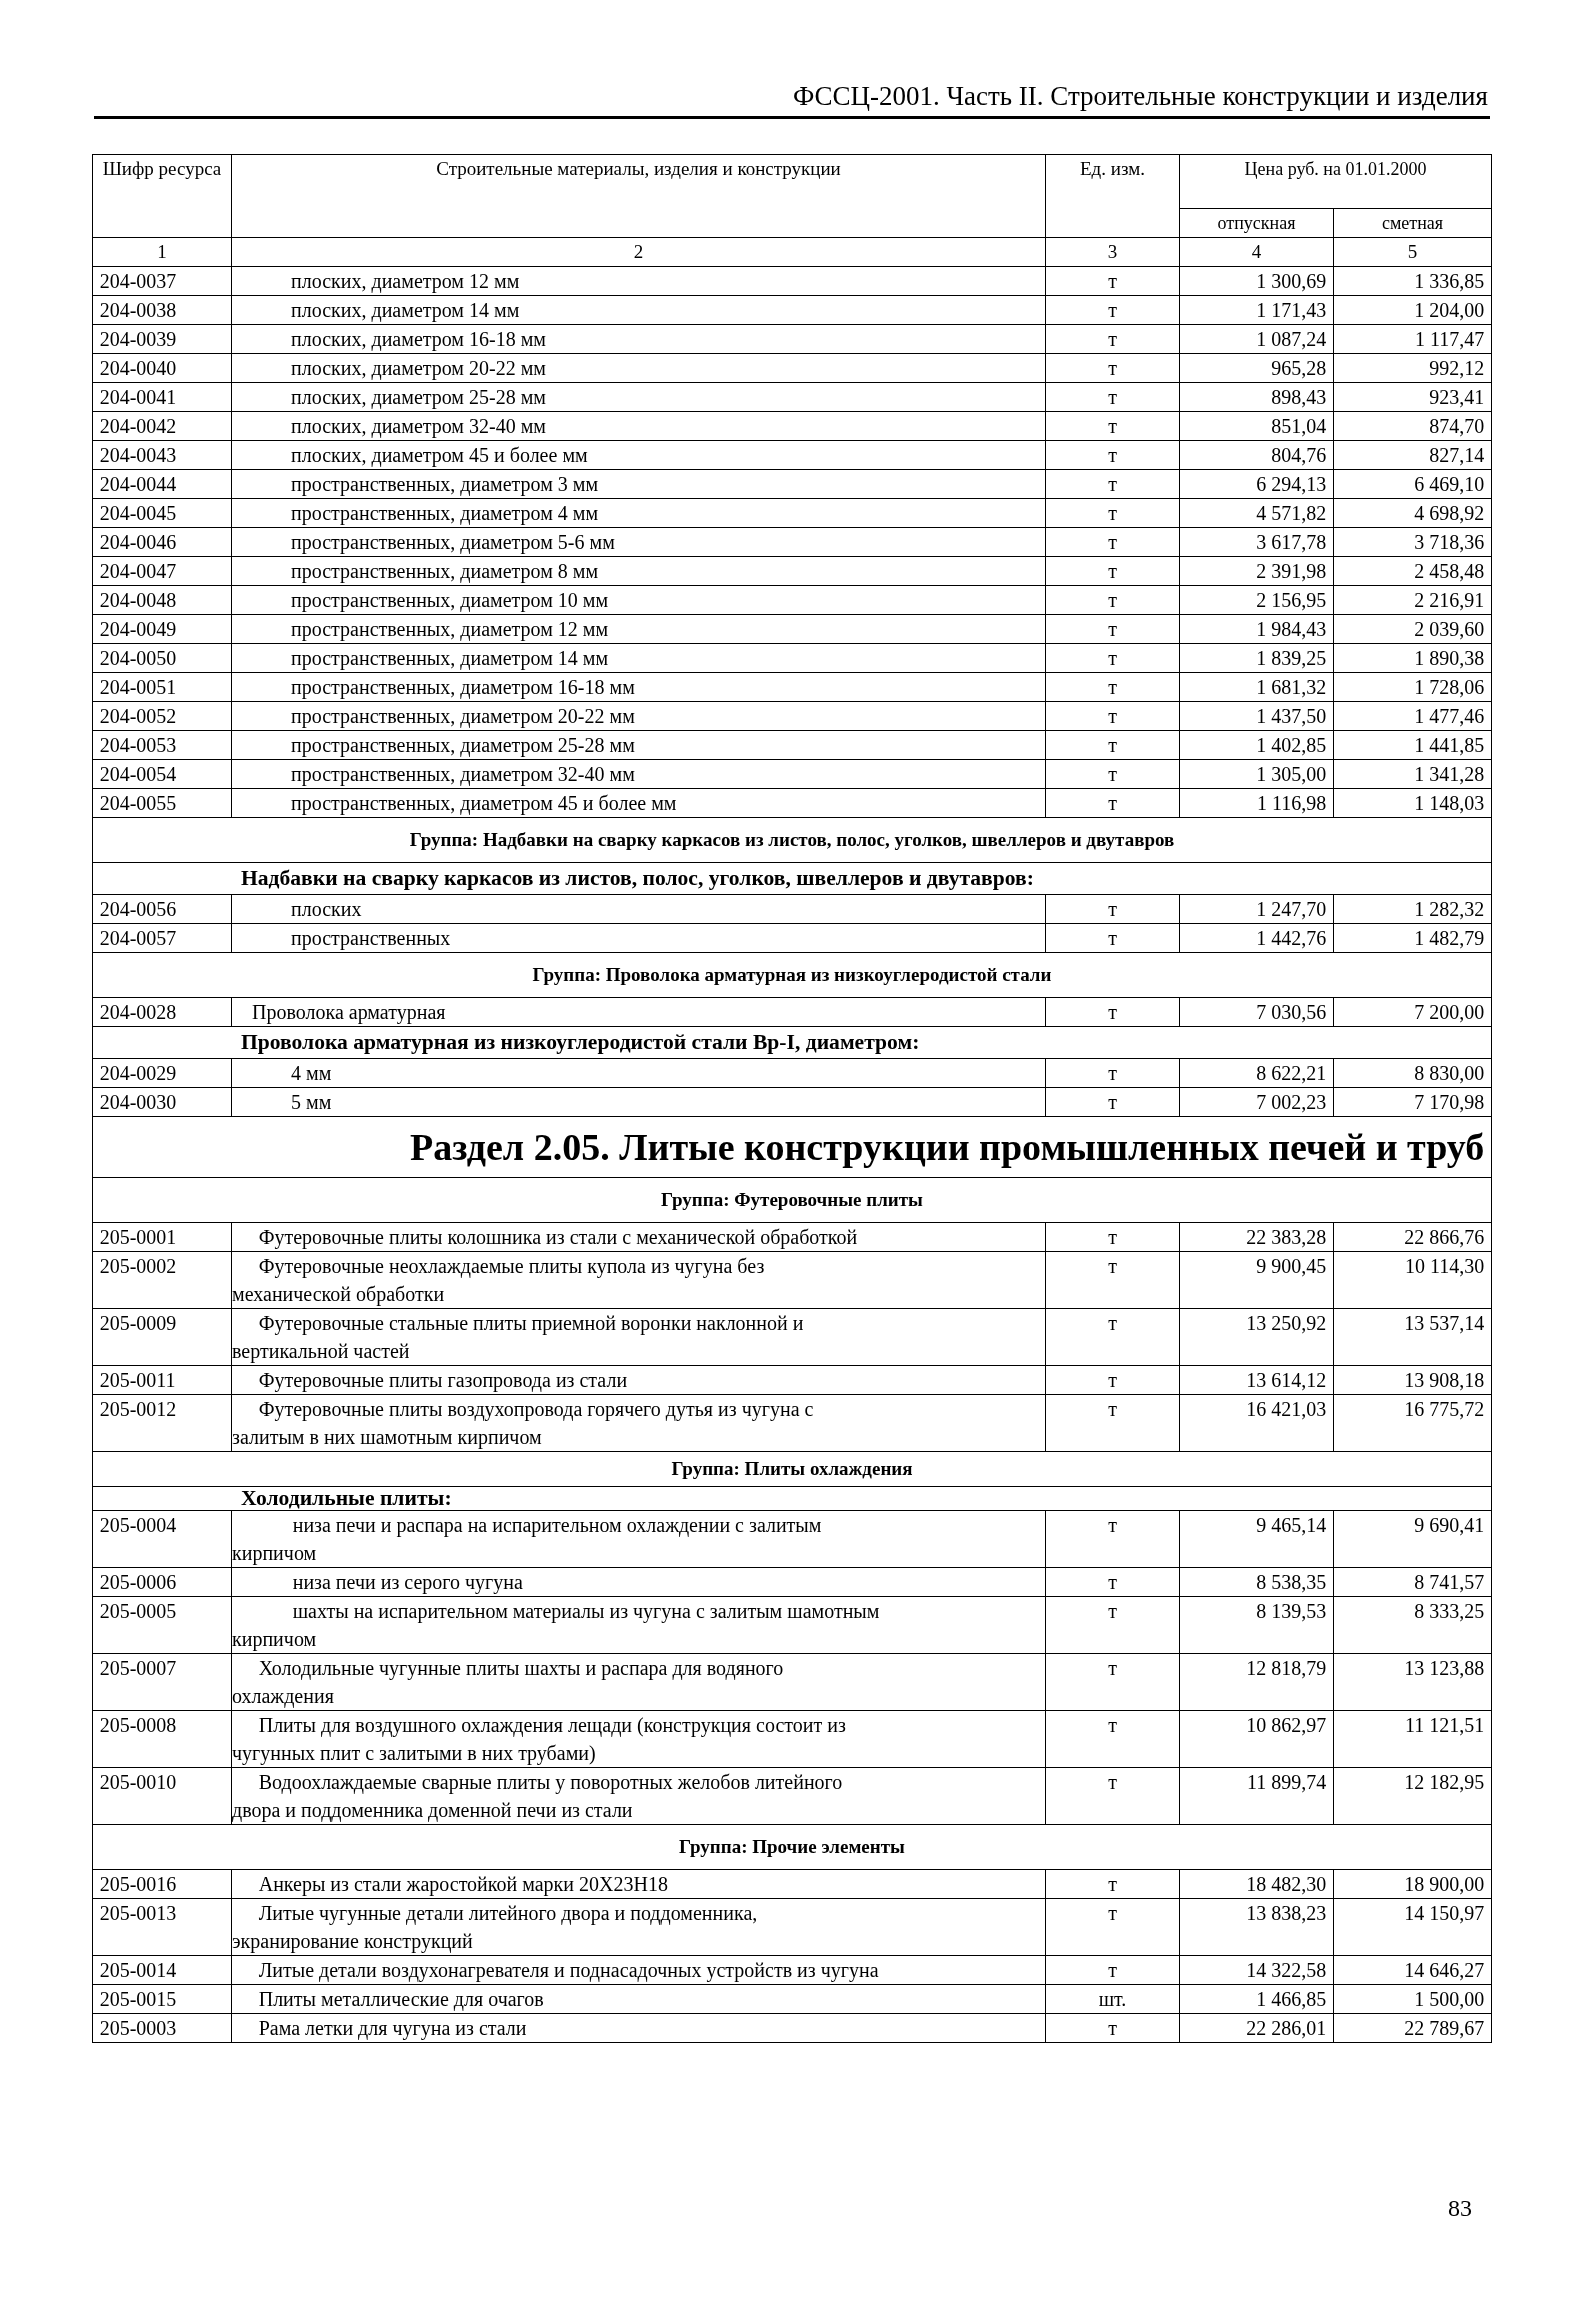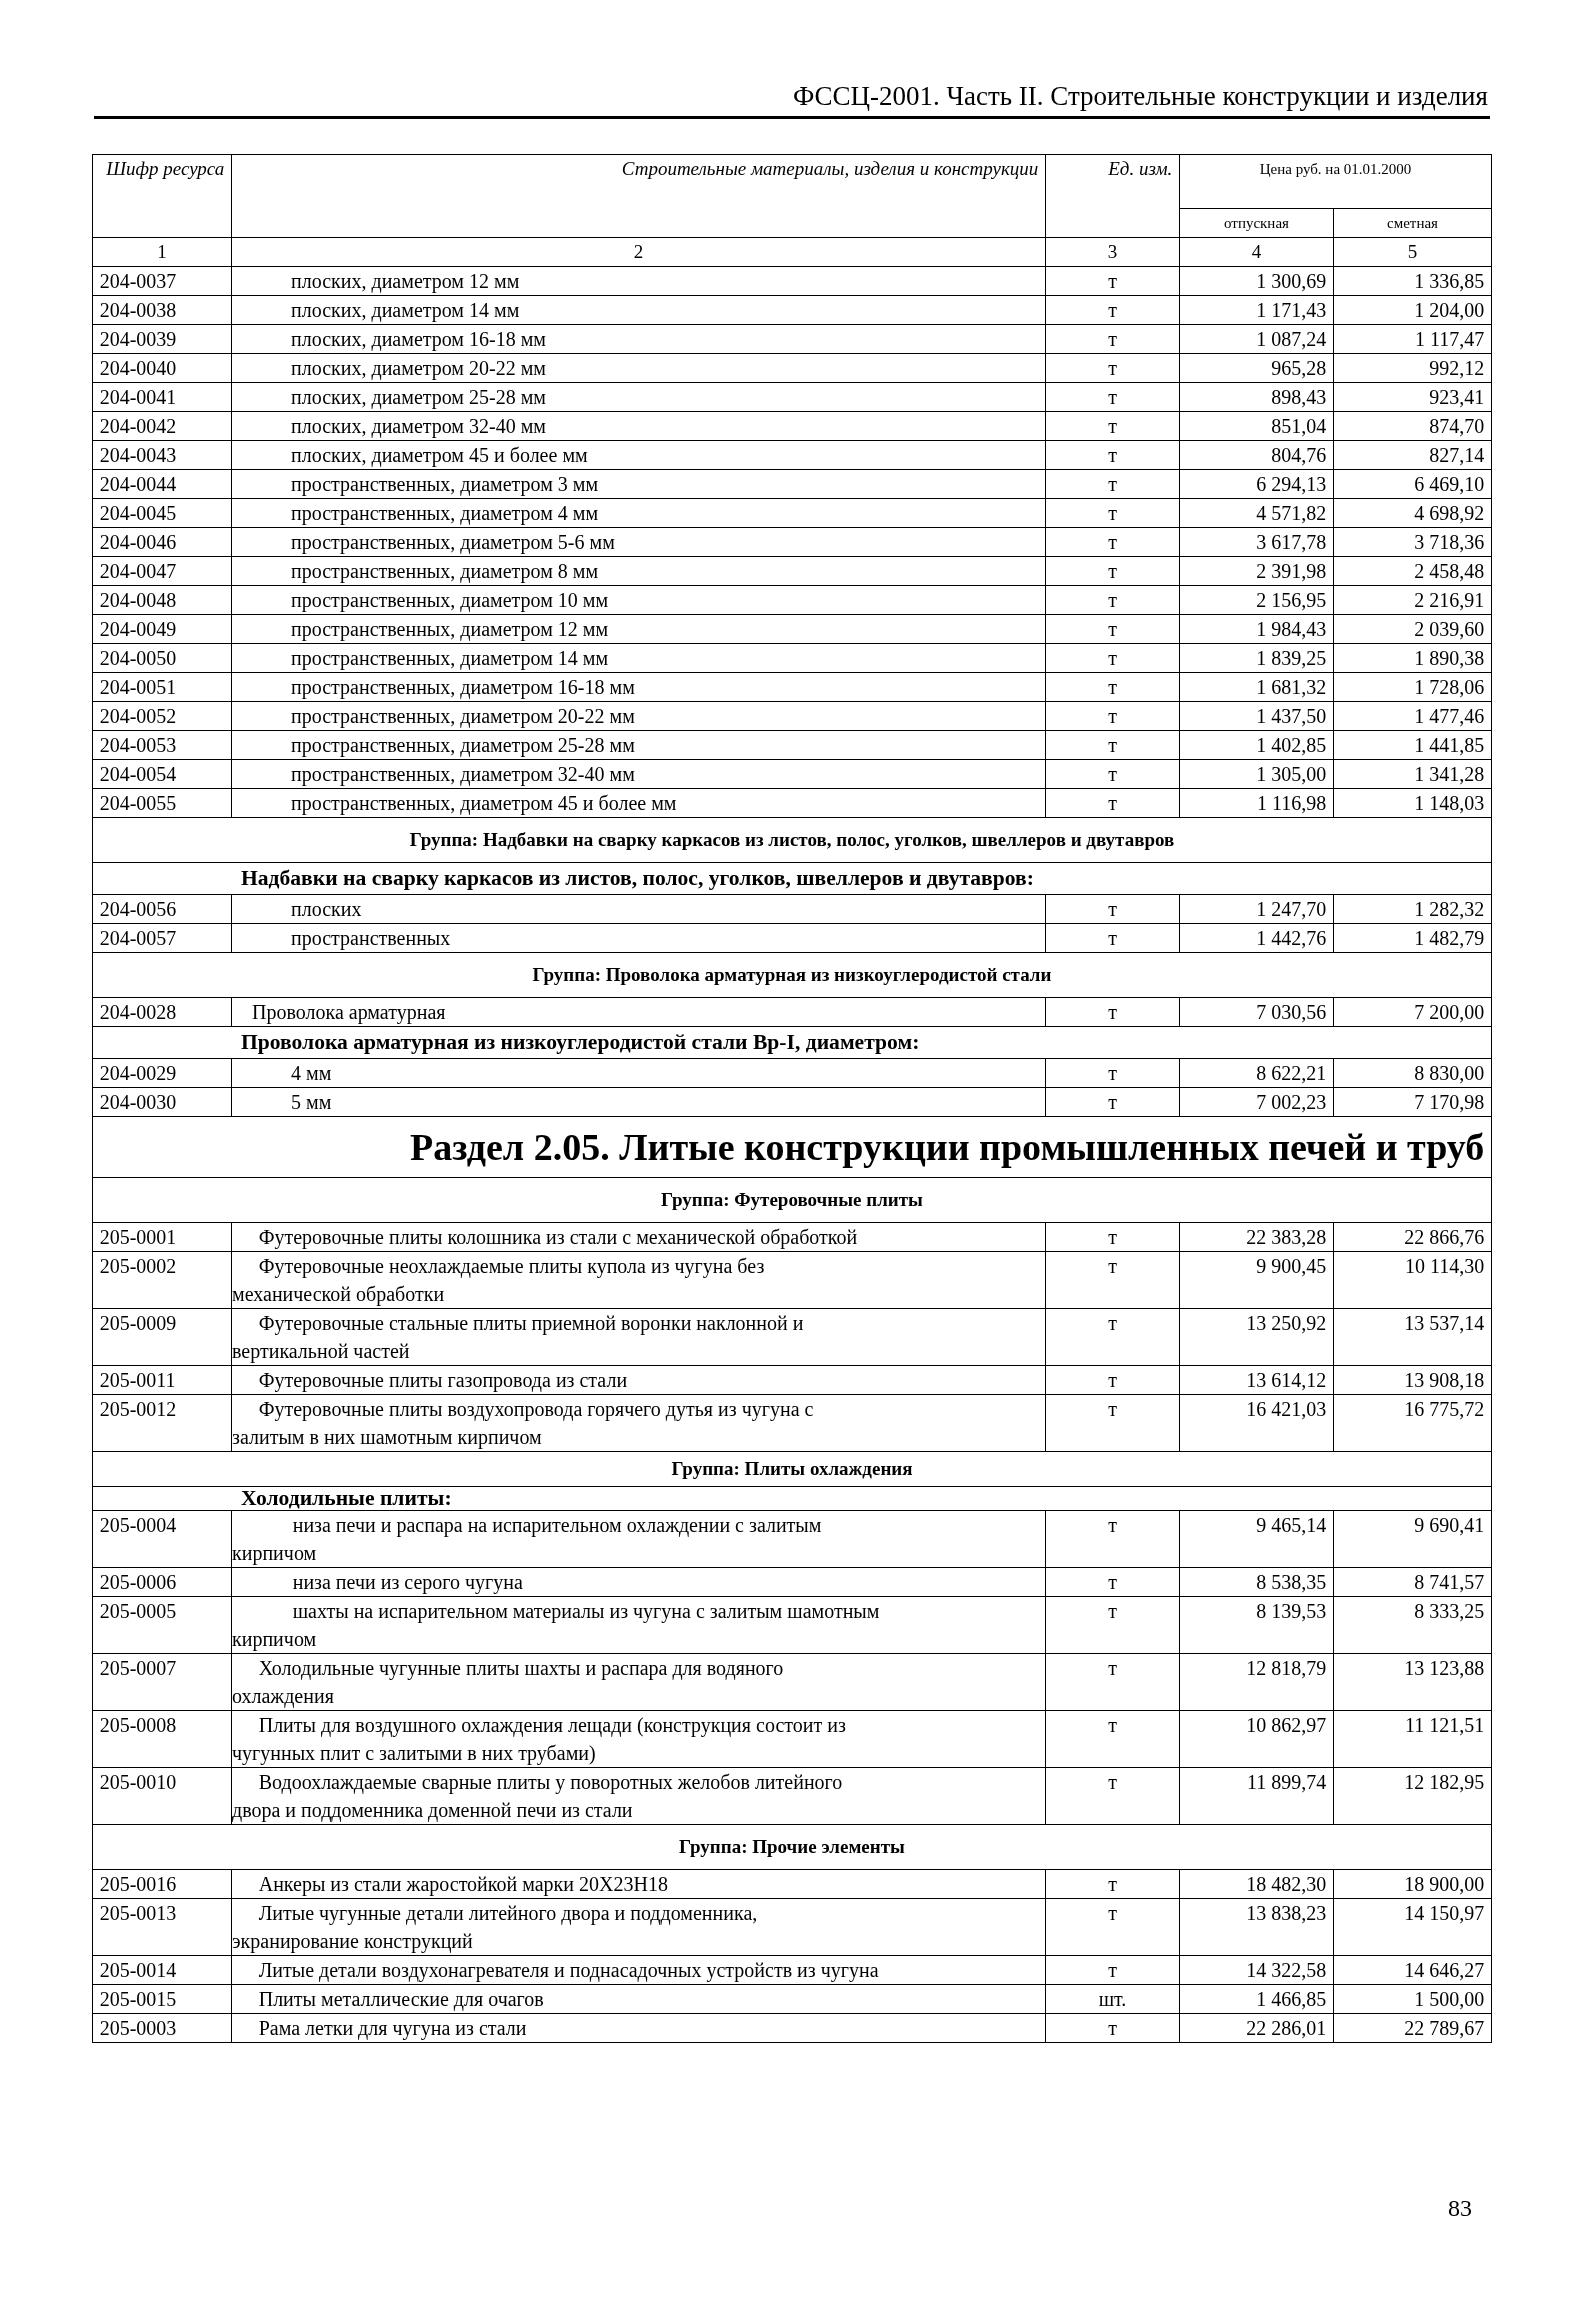--- a/index.html
+++ b/index.html
@@ -18,22 +18,22 @@
     position: absolute; left: 92px; top: 154px; width: 1398px;
     border-collapse: collapse; table-layout: fixed;
     font-size: 20px;
   }
   table.price td, table.price th {
     border: 1.3px solid #000; padding: 0 6.7px; vertical-align: top;
     line-height: 28px; font-weight: normal; overflow: hidden;
   }
   col.c1 { width: 139px; } col.c2 { width: 814px; } col.c3 { width: 134px; }
   col.c4 { width: 154px; } col.c5 { width: 158px; }
-  th.hdr { font-size: 19px; line-height: 25.6px; text-align: right; vertical-align: middle; font-style: italic; }
-  th.hdr-sub { font-size: 15px; line-height: 23px; text-align: center; vertical-align: middle; }
+  th.hdr { font-size: 19px; line-height: 25.6px; text-align: center; vertical-align: middle; }
+  th.hdr-sub { font-size: 18px; line-height: 23px; text-align: center; vertical-align: middle; }
   td.num { text-align: center; line-height: 27px; font-size: 19px; }
   td.code { padding-left: 4px; margin-left: 20px; }
   td.unit { text-align: center; }
   td.price-val { text-align: right; padding-right: 5.4px; }
   .ind1 { padding-left: 59px !important; margin-top: 35px; }
   .ind2 { padding-left: 20px !important; }
   td.desc2 { padding-left: 20px; }
   td.desc2 .l1 { display: block; padding-left: 20px; }
   td.desc2.deep .l1 { padding-left: 54px; }
   td.desc2 .l2 { display: block; padding-left: 0; margin-left: -6.7px; }

